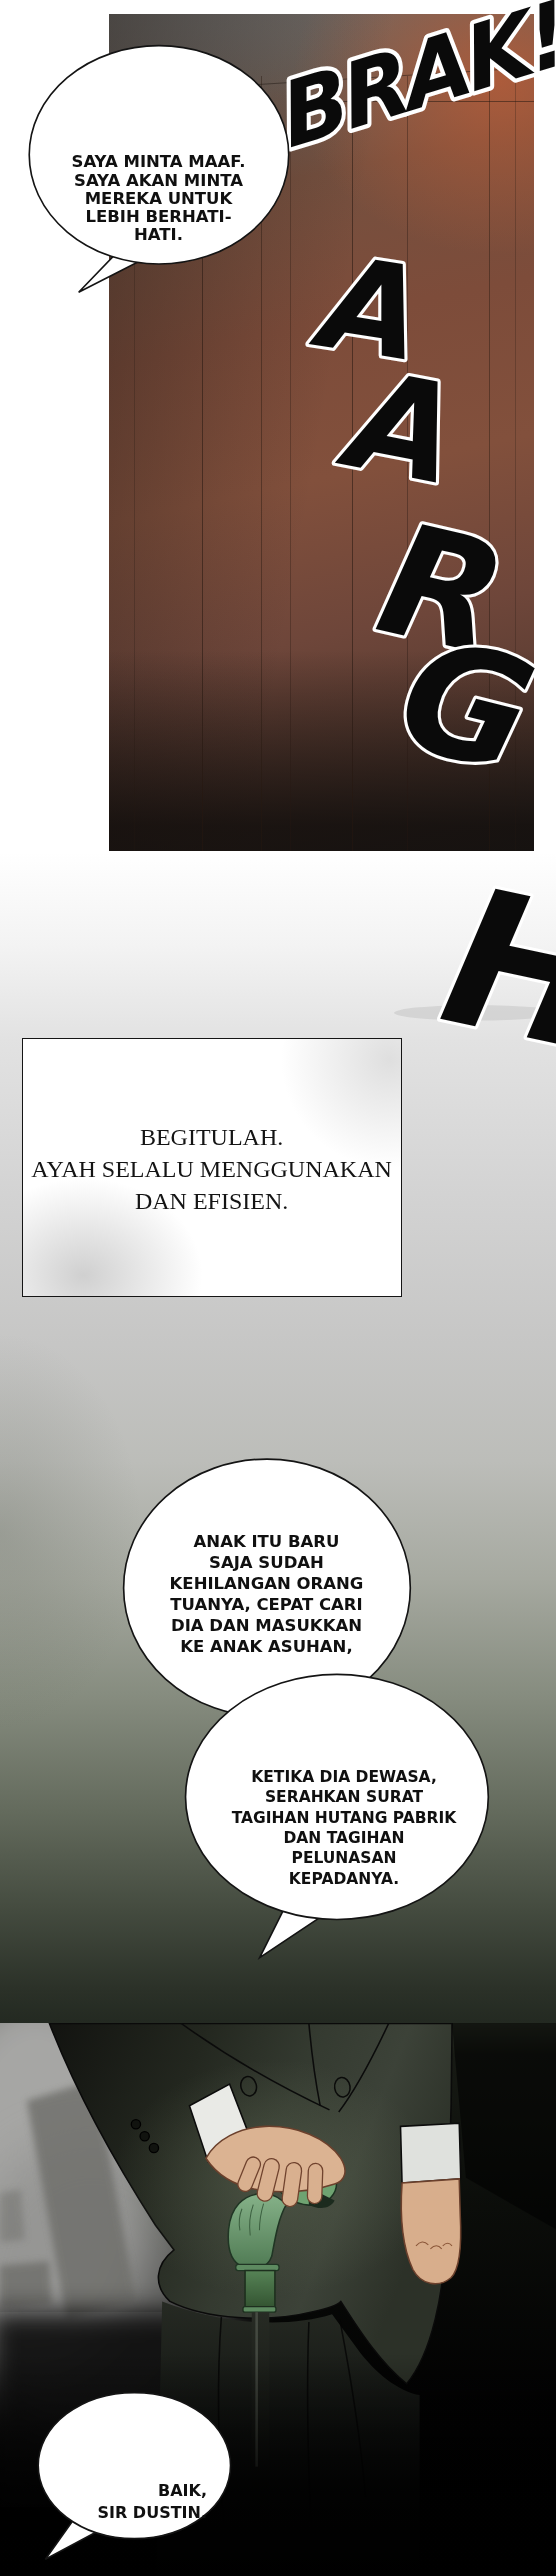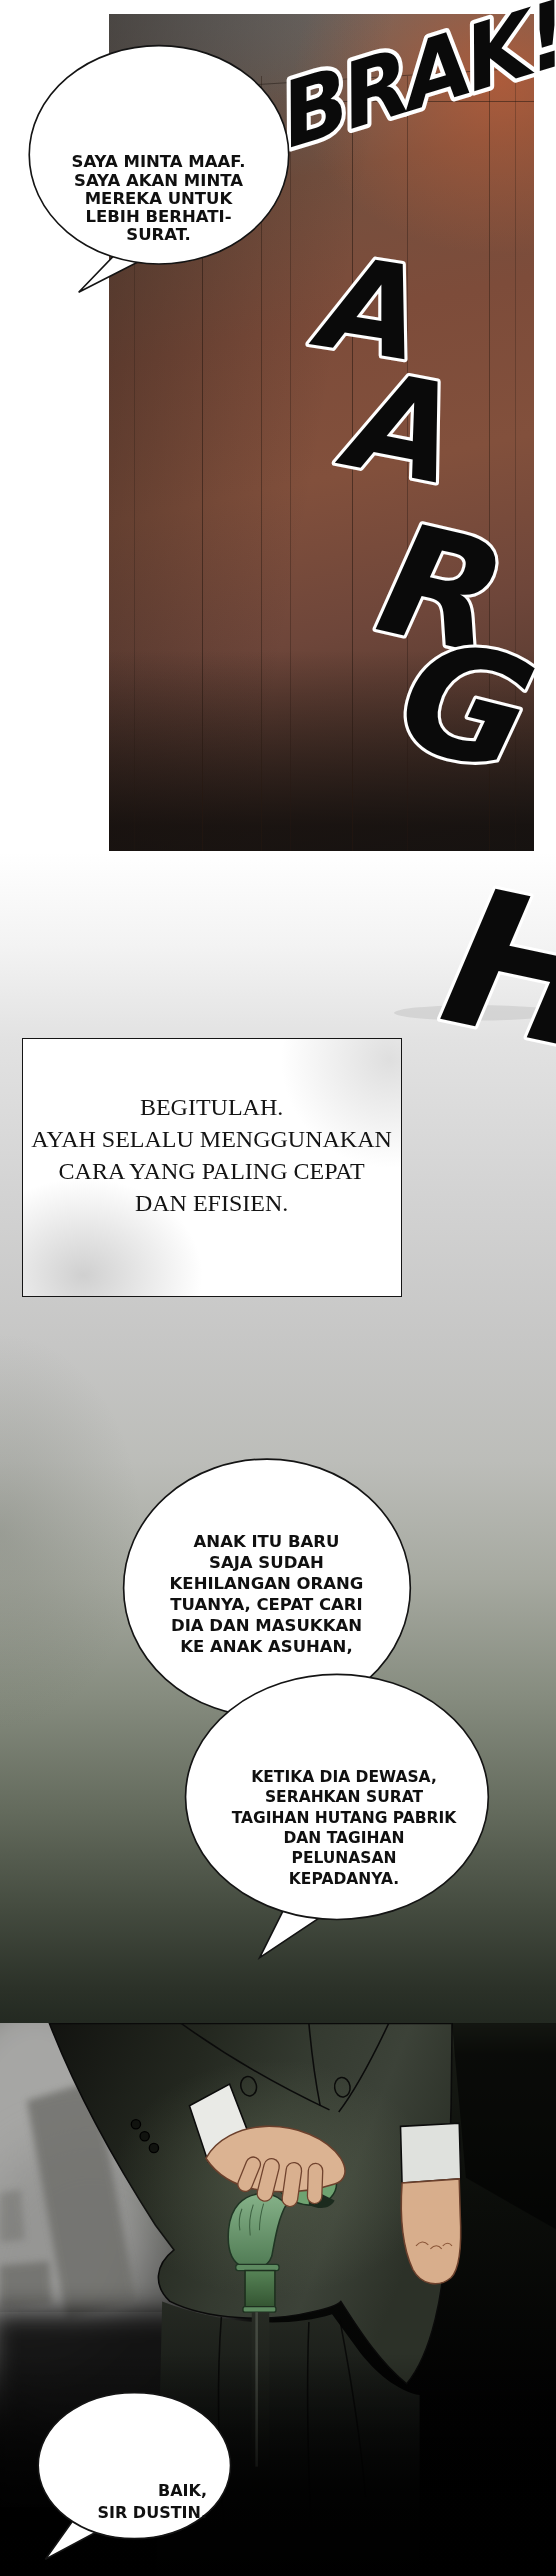--- a/index.html
+++ b/index.html
@@ -43,21 +43,21 @@
   .order2-text{left:224px;top:1730px;width:240px;height:124px;font-size:15.5px;line-height:20.4px;}
   .reply-text{left:62px;top:2444px;width:145px;height:44px;font-size:16px;line-height:21.6px;align-items:flex-end;}
 
   
   .panel-narration{left:21.6px;top:1038px;width:380px;height:259px;box-sizing:border-box;
       border:1px solid #151515;
       background:
         radial-gradient(ellipse 170px 139px at 16% 92%, rgba(150,150,150,0.45), rgba(150,150,150,0) 70%),
         radial-gradient(ellipse 155px 155px at 97% 8%, rgba(170,170,170,0.38), rgba(170,170,170,0) 70%),
         #ffffff;}
-  .narr-text{left:0;top:52px;width:100%;text-align:center;color:#141414;
+  .narr-text{left:0;top:82px;width:100%;text-align:center;color:#141414;
       font-family:"Liberation Serif","DejaVu Serif",serif;font-size:24px;line-height:32px;}
   .narr-text span{display:block;}
 
   
   .sfx text{font-family:"DejaVu Sans",sans-serif;font-weight:bold;font-style:italic;
       fill:#0a0a0a;stroke:#ffffff;paint-order:stroke;stroke-linejoin:round;}
 
   
   .panel-butler{left:0;top:2023px;width:556px;height:615px;background:#000;overflow:hidden;}
 </style>
@@ -97,28 +97,27 @@
 
   <svg class="abs bubble-shape" style="left:20.6px;top:44px;" width="278" height="268" viewBox="0 0 540 520">
     <polygon points="215,375 112,482 292,390"></polygon>
     <ellipse cx="268" cy="215" rx="252" ry="212"></ellipse>
   </svg>
   <div class="abs bubble-text apology-text">
     <span>SAYA MINTA MAAF.</span>
     <span>SAYA AKAN MINTA</span>
     <span>MEREKA UNTUK</span>
     <span>LEBIH BERHATI-</span>
-    <span>SURAT.</span>
+    <span>HATI.</span>
   </div>
 
   <div class="abs panel-narration">
     <div class="abs narr-text">
       <span>BEGITULAH.</span>
       <span>AYAH SELALU MENGGUNAKAN</span>
-      <span>CARA YANG PALING CEPAT</span>
       <span>DAN EFISIEN.</span>
     </div>
   </div>
 
   <svg class="abs bubble-shape" style="left:121px;top:1457px;" width="294" height="264" viewBox="0 0 570 512">
     <ellipse cx="283" cy="254" rx="278" ry="250"></ellipse>
   </svg>
   <svg class="abs bubble-shape" style="left:184px;top:1672px;" width="311" height="290" viewBox="0 0 604 562">
     <polygon points="202,444 147,554 297,454"></polygon>
     <ellipse cx="297" cy="242" rx="294" ry="238"></ellipse>

